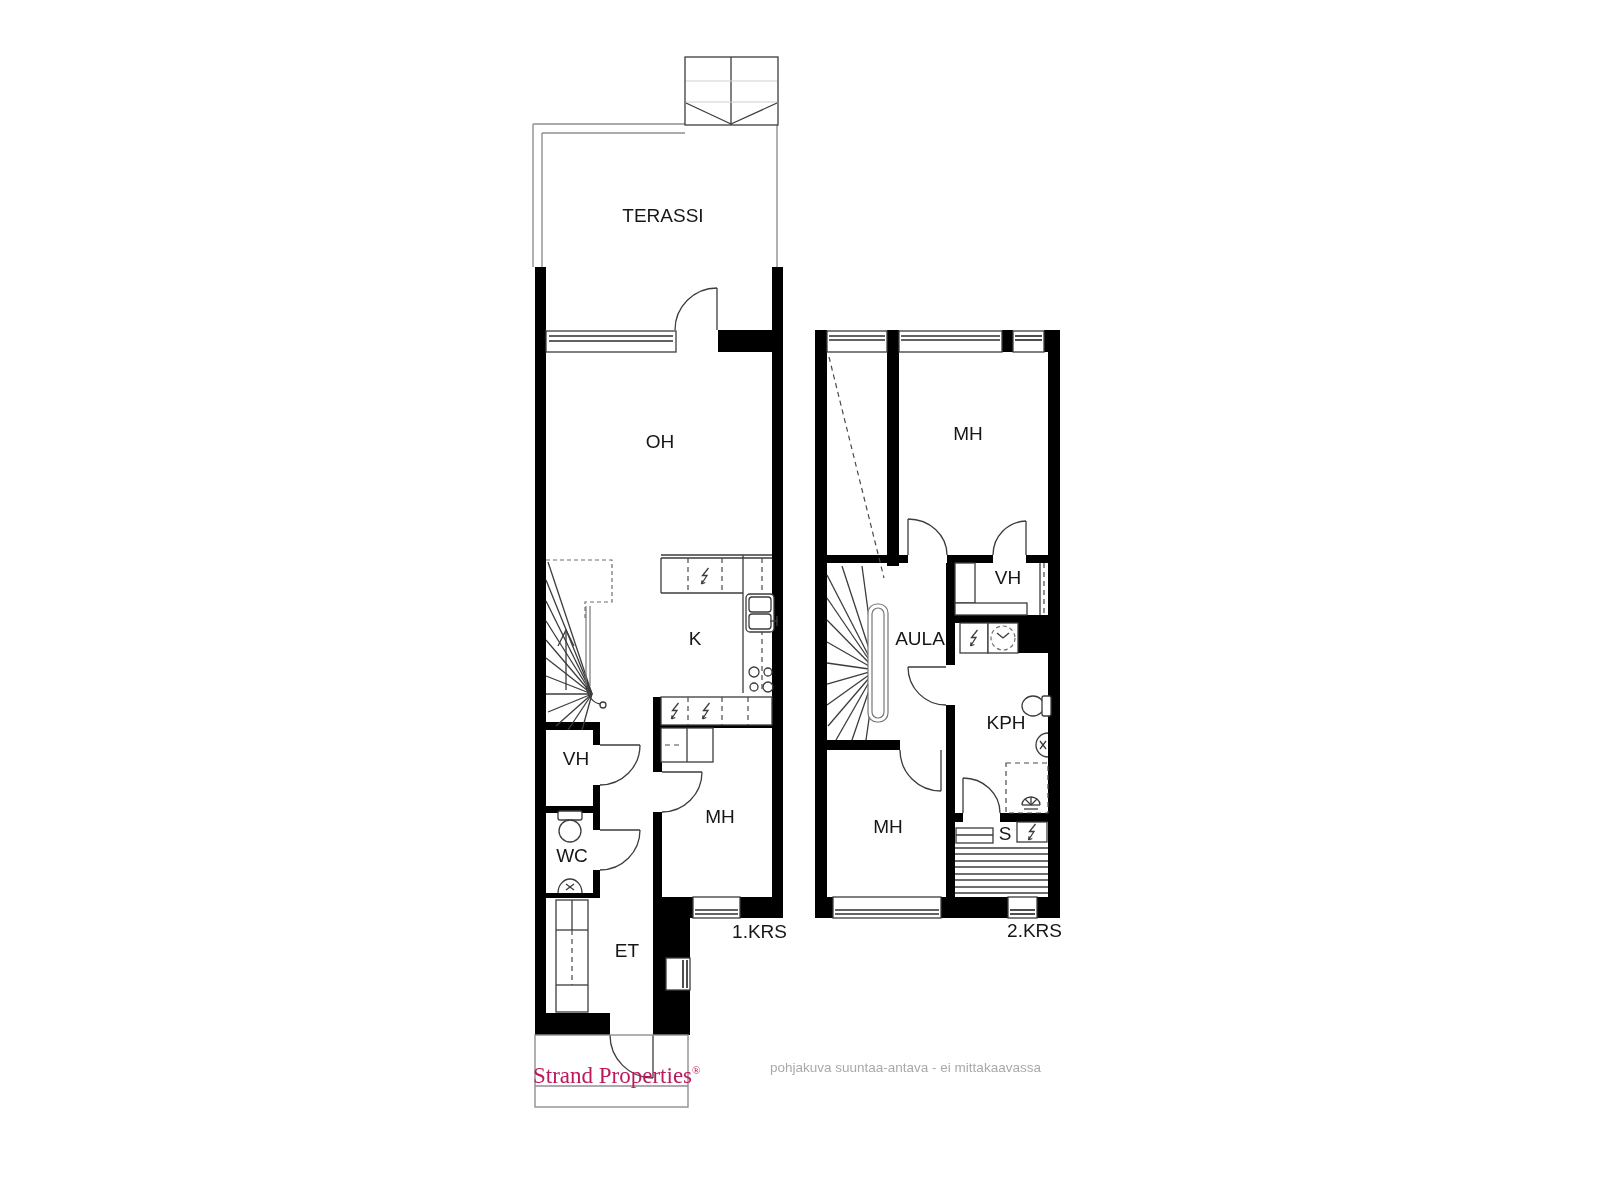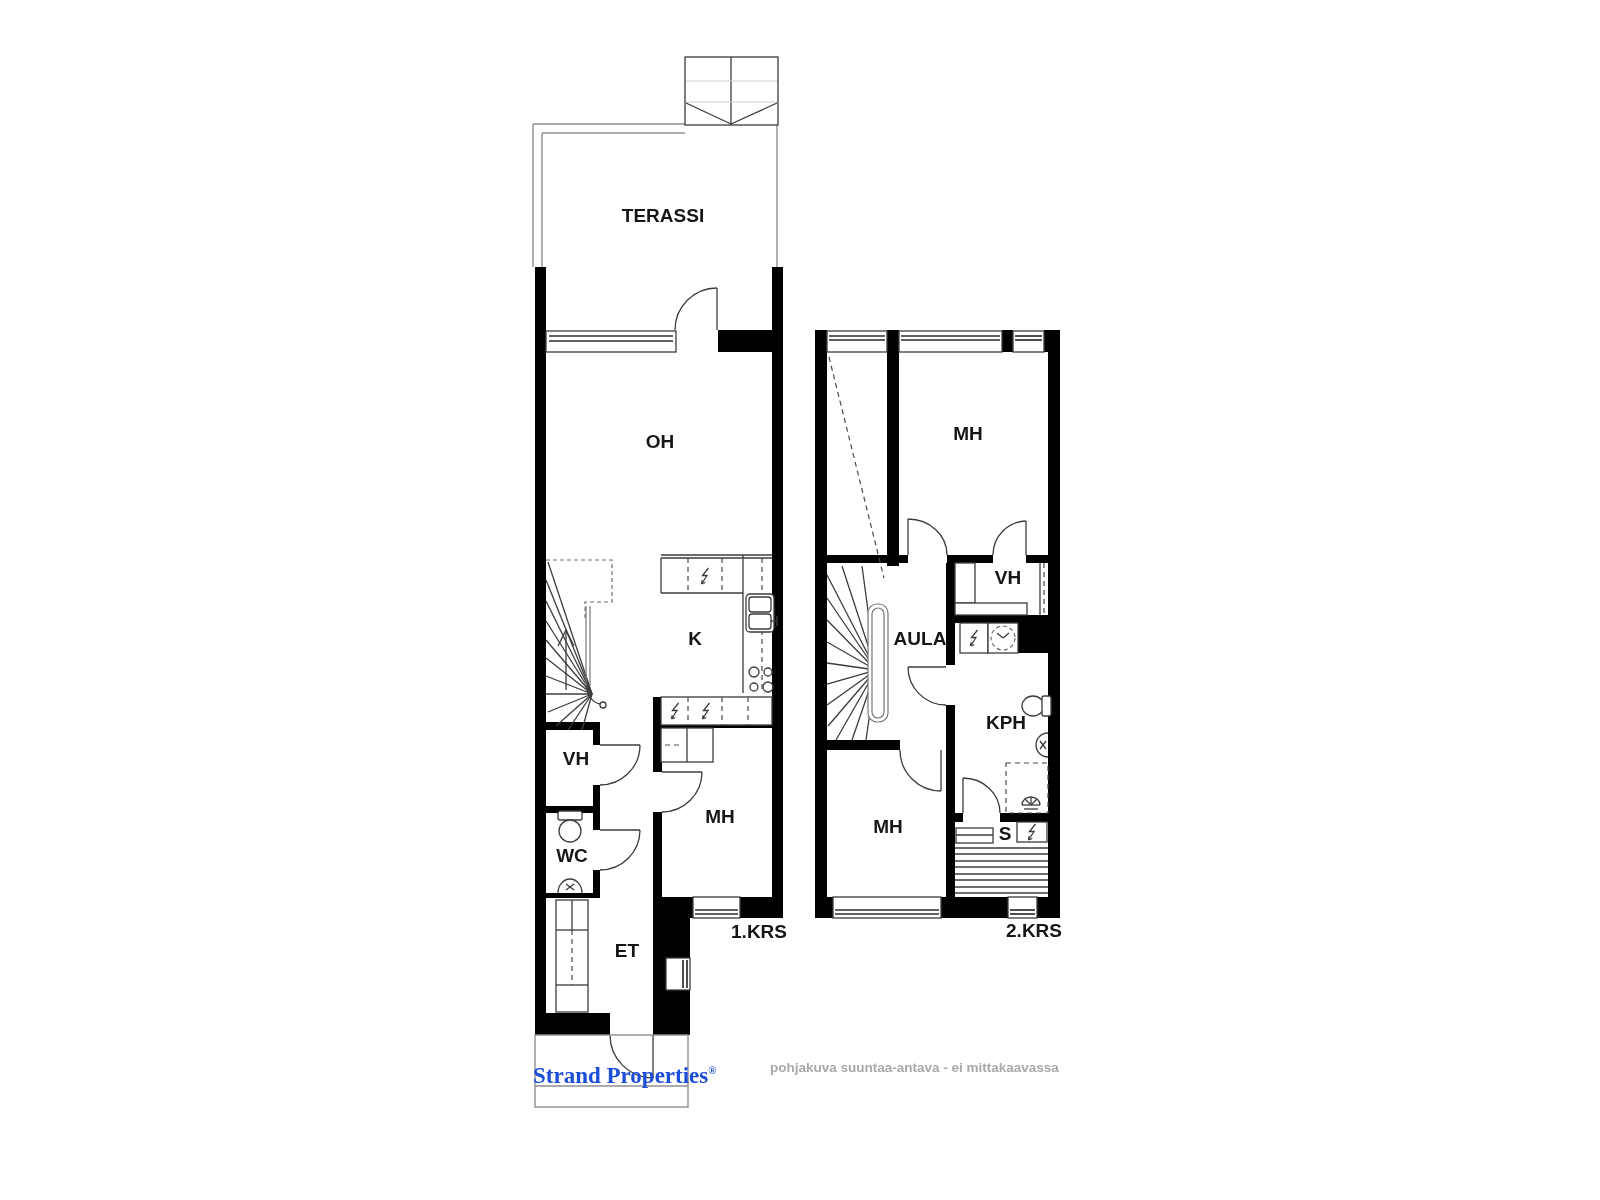--- a/index.html
+++ b/index.html
@@ -1,33 +1,33 @@
 <!DOCTYPE html>
 <html><head>
 <meta charset="utf-8">
 <style>
   html,body{margin:0;padding:0;background:#fff;}
   .canvas{position:relative;width:1600px;height:1124px;background:#ffffff;overflow:hidden;
-          font-family:"Liberation Sans",sans-serif;font-weight:bold;}
+          font-family:"Liberation Sans",sans-serif;}
   svg{position:absolute;left:0;top:0;}
   
   .w   {fill:#000000;stroke:none;}                                   
   .tl  {stroke:#3c3c3c;stroke-width:1.3;fill:none;}                  
   .tlf {stroke:#3c3c3c;stroke-width:1.3;fill:#ffffff;}               
   .gl  {stroke:#8f8f8f;stroke-width:1.4;fill:none;}                  
   .lgl {stroke:#cfcfcf;stroke-width:1.2;fill:none;}                  
   .dash{stroke:#4a4a4a;stroke-width:1.2;fill:none;stroke-dasharray:5 4;}
   .dashg{stroke:#6f6f6f;stroke-width:1.2;fill:none;stroke-dasharray:4 3;}
   .glz {stroke:#2e2e2e;stroke-width:1.7;fill:none;}                  
   .rail{stroke:#777;stroke-width:1.2;fill:#ffffff;}
   text.room{font-family:"Liberation Sans",sans-serif;font-size:19px;fill:#161616;text-anchor:middle;}
   text.krs {font-family:"Liberation Sans",sans-serif;font-size:19px;fill:#161616;text-anchor:end;}
   
   .brand{position:absolute;left:533px;top:1063px;font-family:"Liberation Serif",serif;
-         font-size:23px;color:#1d4ed8;letter-spacing:0px;}
+         font-size:23px;color:#be185d;letter-spacing:0px;}
   .brand sup{font-size:11px;}
   .disclaimer{position:absolute;left:770px;top:1060px;font-family:"Liberation Sans",sans-serif;
               font-size:13.5px;color:#a9a9a9;}
 </style>
 </head>
 <body>
 
 <div class="canvas">
 <svg width="1600" height="1200" viewBox="0 0 1600 1200">
 

